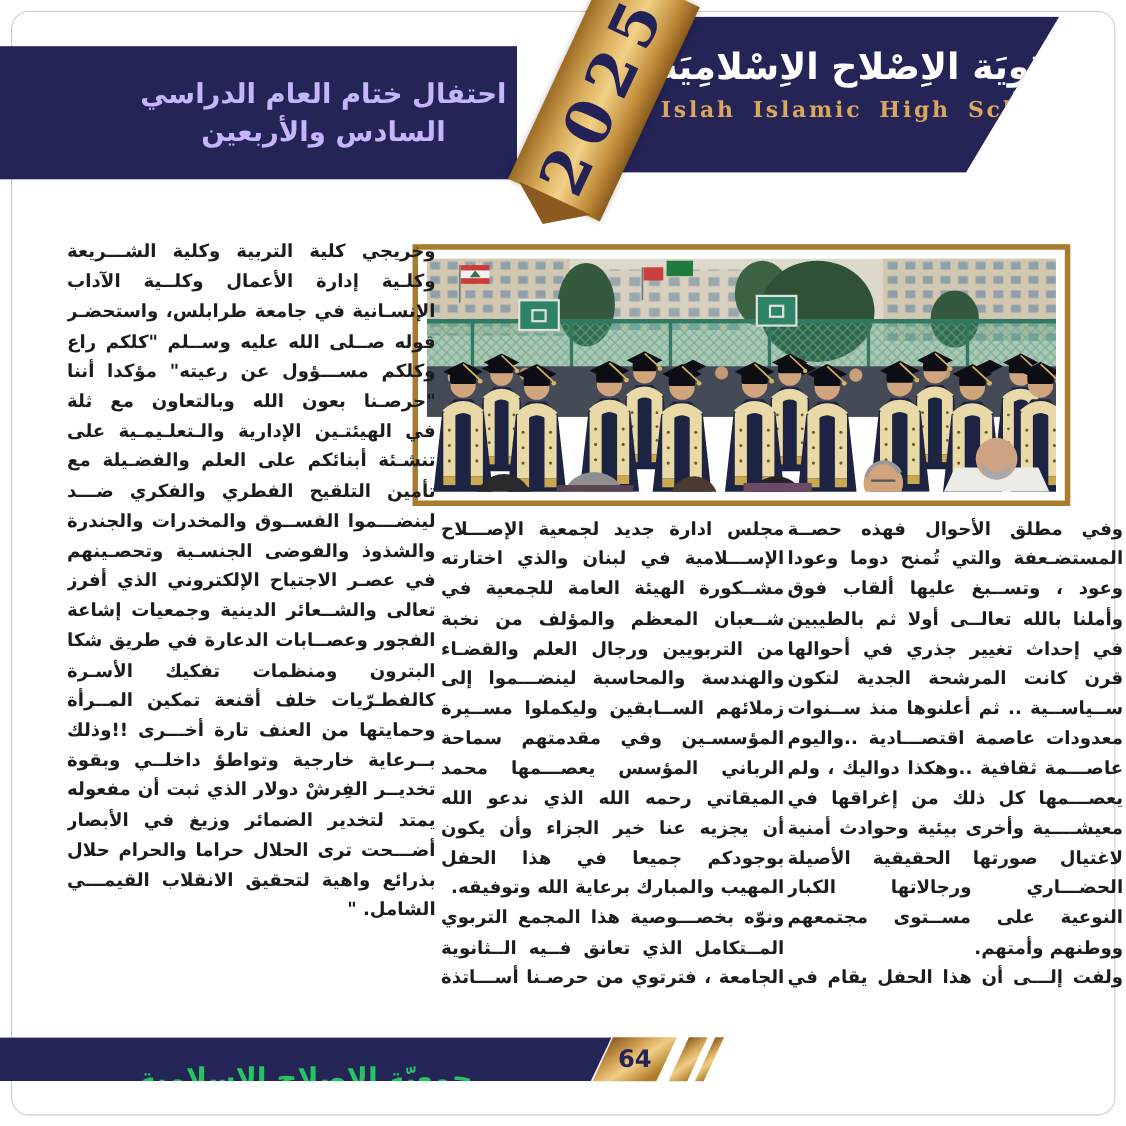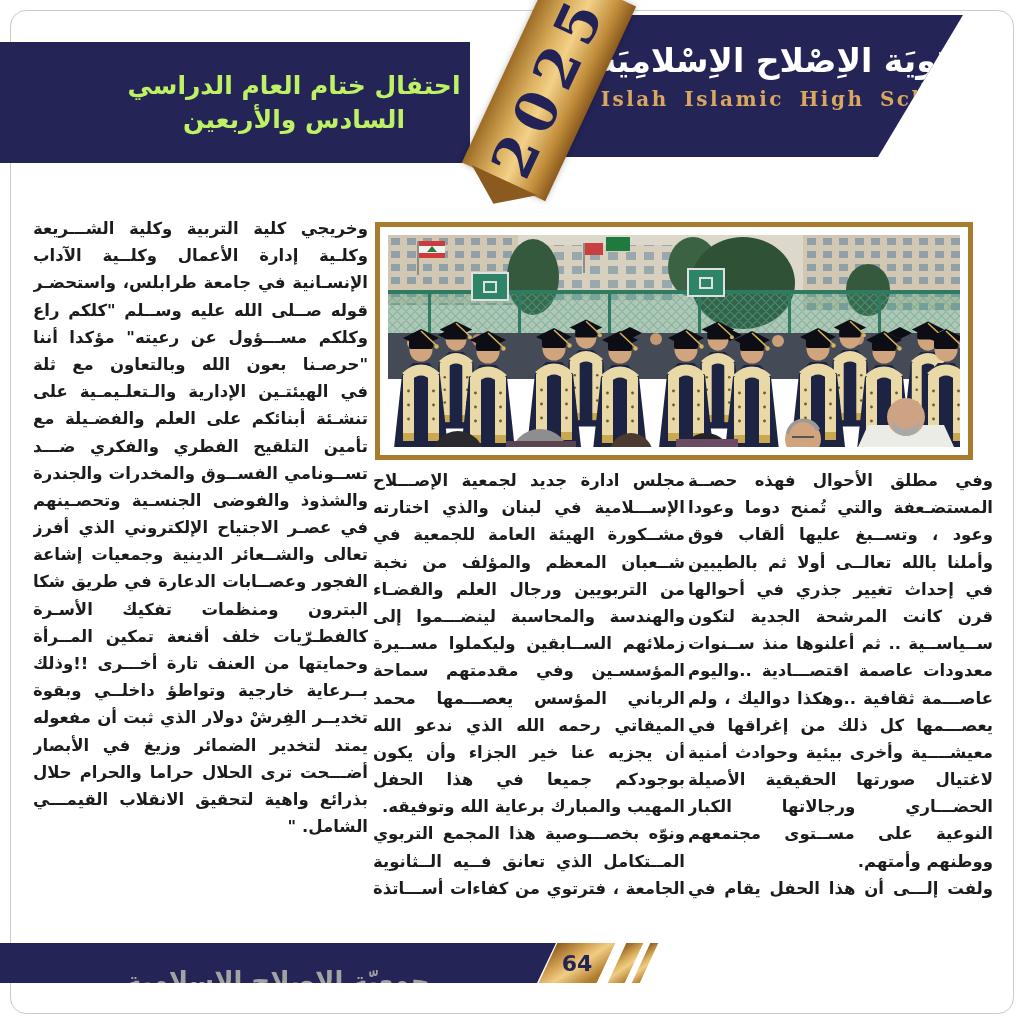--- a/index.html
+++ b/index.html
@@ -5,21 +5,21 @@
   html,body{margin:0;padding:0;background:#ffffff;}
   .page{position:relative;width:1024px;height:1024px;background:#ffffff;overflow:hidden;
         font-family:"DejaVu Sans",sans-serif;}
   .page-border{position:absolute;left:10px;top:10px;right:10px;bottom:10px;
         border:1px solid #c8ccd1;border-radius:16px;pointer-events:none;}
 
   
   .banner-left{position:absolute;left:0;top:42px;width:470px;height:121px;background:#242457;
         display:flex;flex-direction:column;justify-content:center;align-items:center;
         padding-left:118px;box-sizing:border-box;}
-  .banner-left .t{direction:rtl;color:#bef264;font-weight:bold;font-size:25px;line-height:34px;text-align:left;}
+  .banner-left .t{direction:rtl;color:#c4b5fd;font-weight:bold;font-size:25px;line-height:34px;text-align:left;}
 
   .banner-right{position:absolute;left:530px;top:15px;width:445px;height:142px;background:#242457;
         clip-path:polygon(90px 0,433px 0,348px 100%,5px 100%);
         display:flex;flex-direction:column;justify-content:flex-start;align-items:center;
         padding:24px 0 0 66px;box-sizing:border-box;}
   .school-ar{direction:rtl;color:#ffffff;font-weight:bold;font-size:33px;line-height:44px;white-space:nowrap;}
   .school-en{color:#d9a75e;font-family:"DejaVu Serif",serif;font-weight:bold;font-size:20px;
         letter-spacing:2.5px;word-spacing:6px;margin-top:4px;white-space:nowrap;}
 
   .ribbon{position:absolute;left:503px;top:-23px;width:92px;height:215px;
@@ -32,33 +32,33 @@
   .ribbon .yr{position:absolute;top:50%;left:50%;transform:translate(-50%,-50%) rotate(-90deg);
         font-family:"DejaVu Serif",serif;font-weight:bold;font-size:56px;letter-spacing:10px;
         color:#232257;white-space:nowrap;}
 
   
   .photo-frame{position:absolute;left:375px;top:222px;width:598px;height:238px;
         border:5px solid #a87b2e;background:#ffffff;padding:8px;box-sizing:border-box;}
   .photo-frame svg{display:block;}
 
   
-  .col{position:absolute;direction:rtl;color:#1c1c1e;font-weight:bold;font-size:16.5px;}
+  .col{position:absolute;direction:rtl;color:#1c1c1e;font-weight:bold;font-size:16.5px;margin-left:28px;}
   .col .line{height:27.2px;line-height:27.2px;text-align:justify;text-align-last:justify;
         overflow:hidden;white-space:normal;}
   .col .line.end{text-align-last:right;}
   .col-left{left:33px;top:215px;width:335px;}
   .col-middle{left:373px;top:467px;width:312px;}
   .col-right{left:688px;top:467px;width:305px;}
 
   
   .footer-bar{position:absolute;left:0;top:943px;width:556px;height:40px;background:#242457;
         clip-path:polygon(0 0,100% 0,calc(100% - 19px) 100%,0 100%);
         display:flex;align-items:center;justify-content:center;}
-  .footer-org{direction:rtl;color:#a3a3a3;font-weight:bold;font-size:26px;white-space:nowrap;margin-top:36px;}
+  .footer-org{direction:rtl;color:#22c55e;font-weight:bold;font-size:26px;white-space:nowrap;margin-top:36px;}
   .page-badge{position:absolute;left:548px;top:943px;width:58px;height:40px;
         transform:skewX(-25deg);
         background:linear-gradient(135deg,#8a5a1e,#d4a456 35%,#f0cd85 55%,#b07c2c 90%);
         display:flex;align-items:center;justify-content:center;}
   .page-badge .num{transform:skewX(25deg);color:#242457;font-weight:bold;font-size:22px;}
   .stripe{position:absolute;top:943px;height:40px;transform:skewX(-25deg);
         background:linear-gradient(135deg,#8a5a1e,#d9ad5c 40%,#f0cd85 60%,#b07c2c);}
   .stripe-1{left:617px;width:17px;}
   .stripe-2{left:641px;width:8px;}
 </style>
@@ -205,21 +205,21 @@
   <div class="col col-left">
       <div class="line">وخريجي كلية التربية وكلية الشـــريعة</div>
       <div class="line">وكلـية إدارة الأعمال وكلــية الآداب والعلوم</div>
       <div class="line">الإنسـانية في جامعة طرابلس، واستحضـر</div>
       <div class="line">قوله صــلى الله عليه وســلم "كلكم راع</div>
       <div class="line">وكلكم مســـؤول عن رعيته" مؤكدا أننا</div>
       <div class="line">"حرصـنا بعون الله وبالتعاون مع ثلة كريمة</div>
       <div class="line">في الهيئتـين الإدارية والـتعلـيمـية على</div>
       <div class="line">تنشـئة أبنائكم على العلم والفضـيلة مع</div>
       <div class="line">تأمين التلقيح الفطري والفكري ضـــد</div>
-      <div class="line">تســونامي الفســوق والمخدرات والجندرة</div>
+      <div class="line">لينضـــموا الفســوق والمخدرات والجندرة</div>
       <div class="line">والشذوذ والفوضى الجنسـية وتحصـينهم</div>
       <div class="line">في عصـر الاجتياح الإلكتروني الذي أفرز لنا</div>
       <div class="line">تعالى والشــعائر الدينية وجمعيات إشاعة</div>
       <div class="line">الفجور وعصــابات الدعارة في طريق شكا</div>
       <div class="line">البترون ومنظمات تفكيك الأسـرة المتكاثرة</div>
       <div class="line">كالفطـرّيات خلف أقنعة تمكين المــرأة تارة</div>
       <div class="line">وحمايتها من العنف تارة أخـــرى !!وذلك</div>
       <div class="line">بــرعاية خارجية وتواطؤ داخلــي وبقوة</div>
       <div class="line">تخديــر الفِرشْ دولار الذي ثبت أن مفعوله</div>
       <div class="line">يمتد لتخدير الضمائر وزيغ في الأبصار بحيث</div>
@@ -236,21 +236,21 @@
       <div class="line">والهندسة والمحاسبة لينضـــموا إلى</div>
       <div class="line">زملائهم الســابقين وليكملوا مســيرة</div>
       <div class="line">المؤسسـين وفي مقدمتهم سماحة العالم</div>
       <div class="line">الرباني المؤسس يعصـــمها محمد رشيد</div>
       <div class="line">الميقاتي رحمه الله الذي ندعو الله تعالــى</div>
       <div class="line">أن يجزيه عنا خير الجزاء وأن يكون فرحا الآن</div>
       <div class="line">بوجودكم جميعا في هذا الحفل التــربوي</div>
       <div class="line end">المهيب والمبارك برعاية الله وتوفيقه.</div>
       <div class="line">ونوّه بخصـــوصية هذا المجمع التربوي</div>
       <div class="line">المــتكامل الذي تعانق فــيه الــثانوية</div>
-      <div class="line">الجامعة ، فترتوي من كفاءات أســـاتذة</div>
+      <div class="line">الجامعة ، فترتوي من حرصـنا أســـاتذة</div>
     </div>
   <div class="col col-right">
       <div class="line">وفي مطلق الأحوال فهذه حصــة طرابلس</div>
       <div class="line">المستضـعفة والتي تُمنح دوما وعودا فوق</div>
       <div class="line">وعود ، وتســبغ عليها ألقاب فوق ألقاب ،</div>
       <div class="line">وأملنا بالله تعالــى أولا ثم بالطيبين ثانيا</div>
       <div class="line">في إحداث تغيير جذري في أحوالها ..فمنذ</div>
       <div class="line">قرن كانت المرشحة الجدية لتكون عاصـمة</div>
       <div class="line">ســياســية .. ثم أعلنوها منذ ســنوات</div>
       <div class="line">معدودات عاصمة اقتصـــادية ..واليوم</div>

